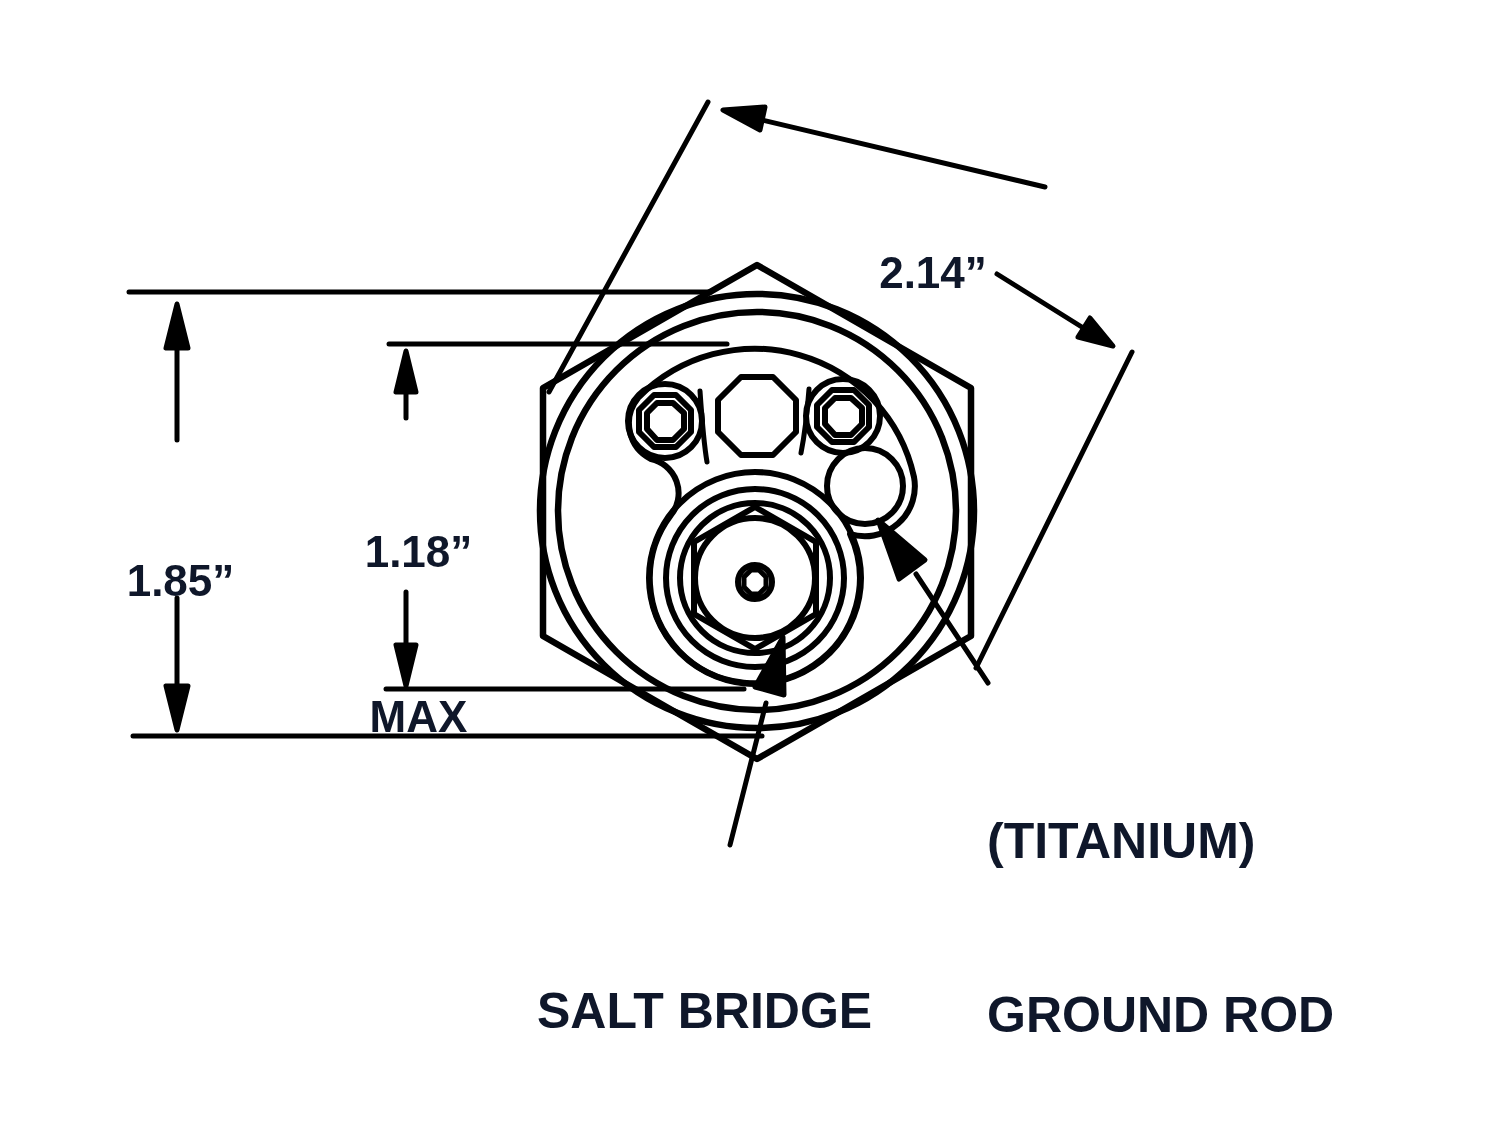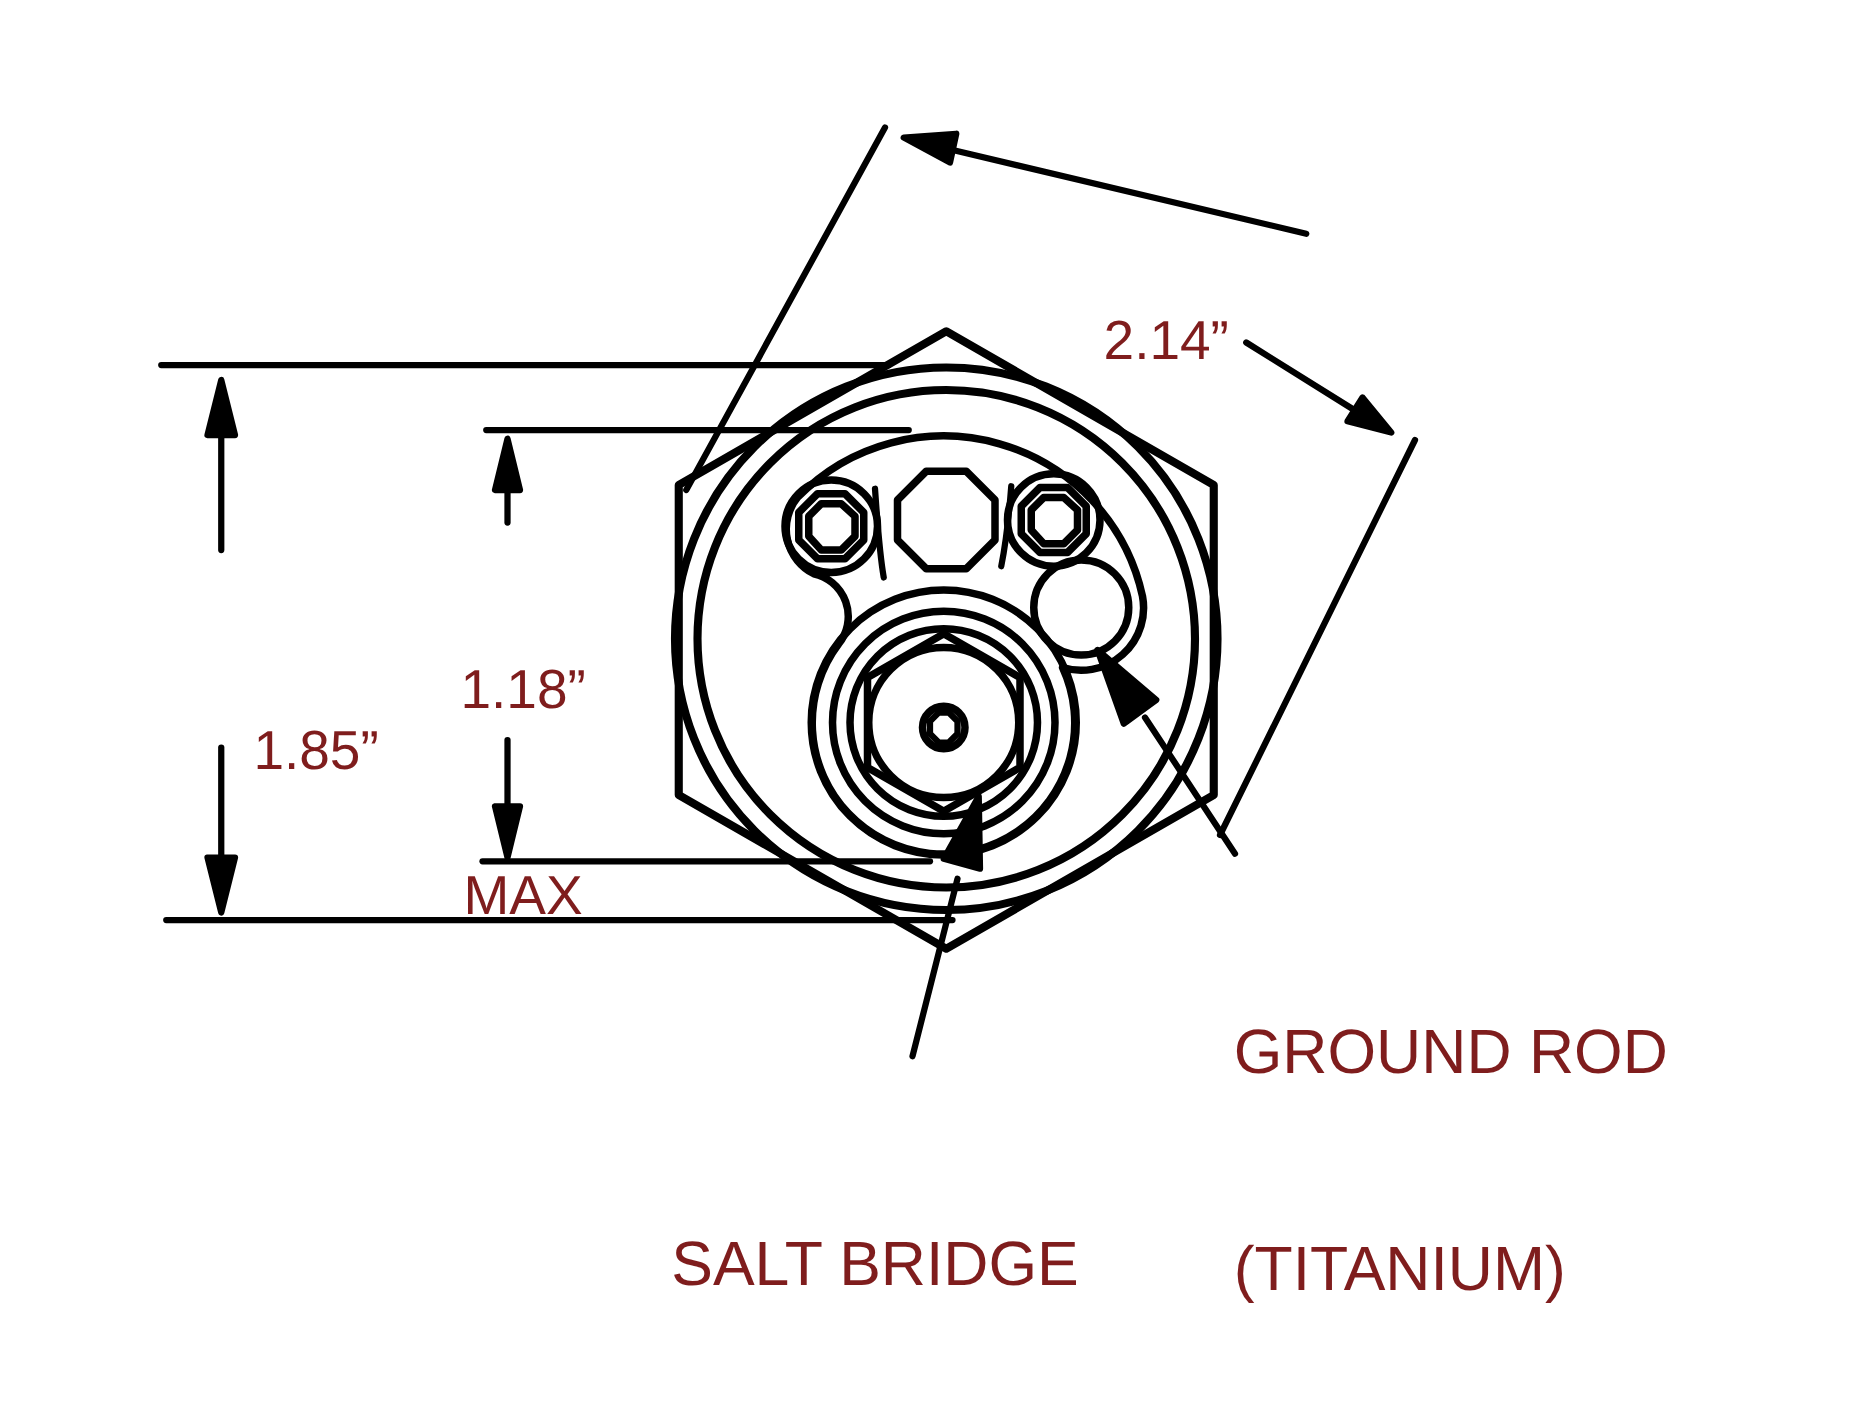--- a/index.html
+++ b/index.html
@@ -6,27 +6,27 @@
   #canvas{
     position:relative;
     width:1493px;height:1136px;
     background:#ffffff;
     font-family:"Liberation Sans", sans-serif;
     overflow:hidden;
   }
   #drawing{position:absolute;left:0;top:0;}
   .anno{
     position:absolute;
-    color:#7f1d1d;
-    font-weight:normal;
+    color:#0f172a;
+    font-weight:bold;
     white-space:pre;
   }
   .dim{font-size:44px;line-height:53px;text-align:center;}
   .lbl{font-size:50px;line-height:58px;text-align:left;}
-  .d185{left:58px;top:468px;width:245px;text-align:right;}
+  .d185{left:58px;top:448px;width:245px;}
   .d150{left:296px;top:414px;width:245px;line-height:55px;}
   .d214{left:808px;top:130px;width:250px;line-height:57px;}
   .dground{left:987px;top:696px;width:440px;}
   .dsalt{left:537px;top:866px;width:500px;}
 </style>
 </head>
 <body>
 
 <div id="canvas">
 
@@ -119,22 +119,22 @@
   <div class="anno dim d150">
     <div>1.18”</div>
     <div>MAX</div>
   </div>
 
   <div class="anno dim d214">
     <div>2.14”</div>
   </div>
 
   <div class="anno lbl dground">
+    <div>(TITANIUM)</div>
     <div>GROUND ROD</div>
-    <div>(TITANIUM)</div>
   </div>
 
   <div class="anno lbl dsalt">
     <div>SALT BRIDGE</div>
     
     
   </div>
 
 </div>
 

